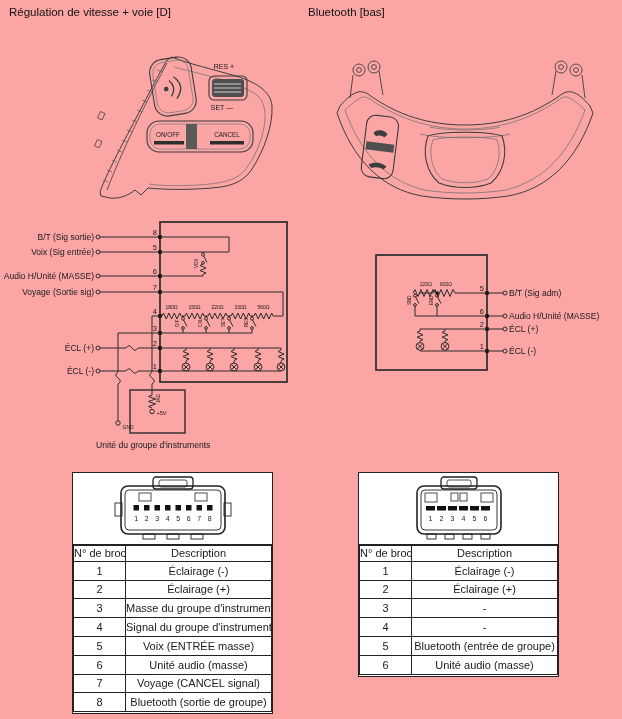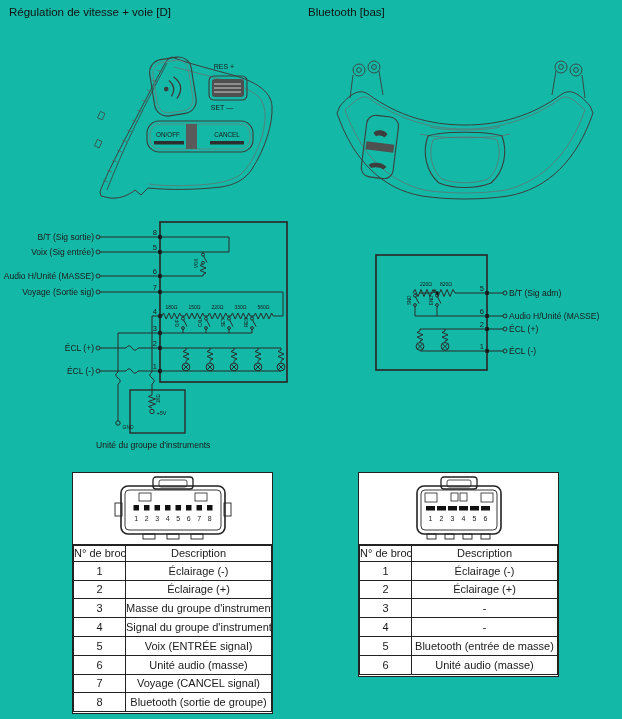--- a/index.html
+++ b/index.html
@@ -1,16 +1,16 @@
 <!DOCTYPE html>
 <html><head>
 <meta charset="utf-8">
 <style>
   html,body{margin:0;padding:0;background:#fff;}
-  .page{position:relative;width:622px;height:719px;background:#14b8a6;overflow:hidden;
+  .page{position:relative;width:622px;height:719px;background:#fca5a5;overflow:hidden;
         font-family:"Liberation Sans",sans-serif;color:#1a1a1a;}
   .abs{position:absolute;}
   .title{font-size:11.5px;color:#111;}
   svg text{font-family:"Liberation Sans",sans-serif;fill:#1a1a1a;}
   .tblock{position:absolute;border:1.4px solid #222;box-sizing:border-box;background:#fff;}
   .conn-cell{border-bottom:1.4px solid #222;box-sizing:border-box;height:72px;
              display:flex;align-items:center;justify-content:center;}
   table.pintbl{border-collapse:collapse;width:100%;table-layout:fixed;}
   table.pintbl td{border:1px solid #222;text-align:center;vertical-align:middle;
                   height:17.8px;font-size:11px;padding:0;overflow:hidden;white-space:nowrap;}
@@ -331,21 +331,21 @@
       <tr>
             <td class="c1">3</td>
             <td class="small">Masse du groupe d'instruments</td>
           </tr>
       <tr>
             <td class="c1">4</td>
             <td class="small">Signal du groupe d'instruments</td>
           </tr>
       <tr>
             <td class="c1">5</td>
-            <td>Voix (ENTRÉE signal)</td>
+            <td>Voix (ENTRÉE masse)</td>
           </tr>
       <tr>
             <td class="c1">6</td>
             <td>Unité audio (masse)</td>
           </tr>
       <tr>
             <td class="c1">7</td>
             <td>Voyage (CANCEL signal)</td>
           </tr>
       <tr>
@@ -408,21 +408,21 @@
       <tr>
             <td class="c1">3</td>
             <td>-</td>
           </tr>
       <tr>
             <td class="c1">4</td>
             <td>-</td>
           </tr>
       <tr>
             <td class="c1">5</td>
-            <td class="med">Bluetooth (entrée de masse)</td>
+            <td class="med">Bluetooth (entrée de groupe)</td>
           </tr>
       <tr>
             <td class="c1">6</td>
             <td>Unité audio (masse)</td>
           </tr>
     </tbody>
       </table>
   </div>
 
 </div>

